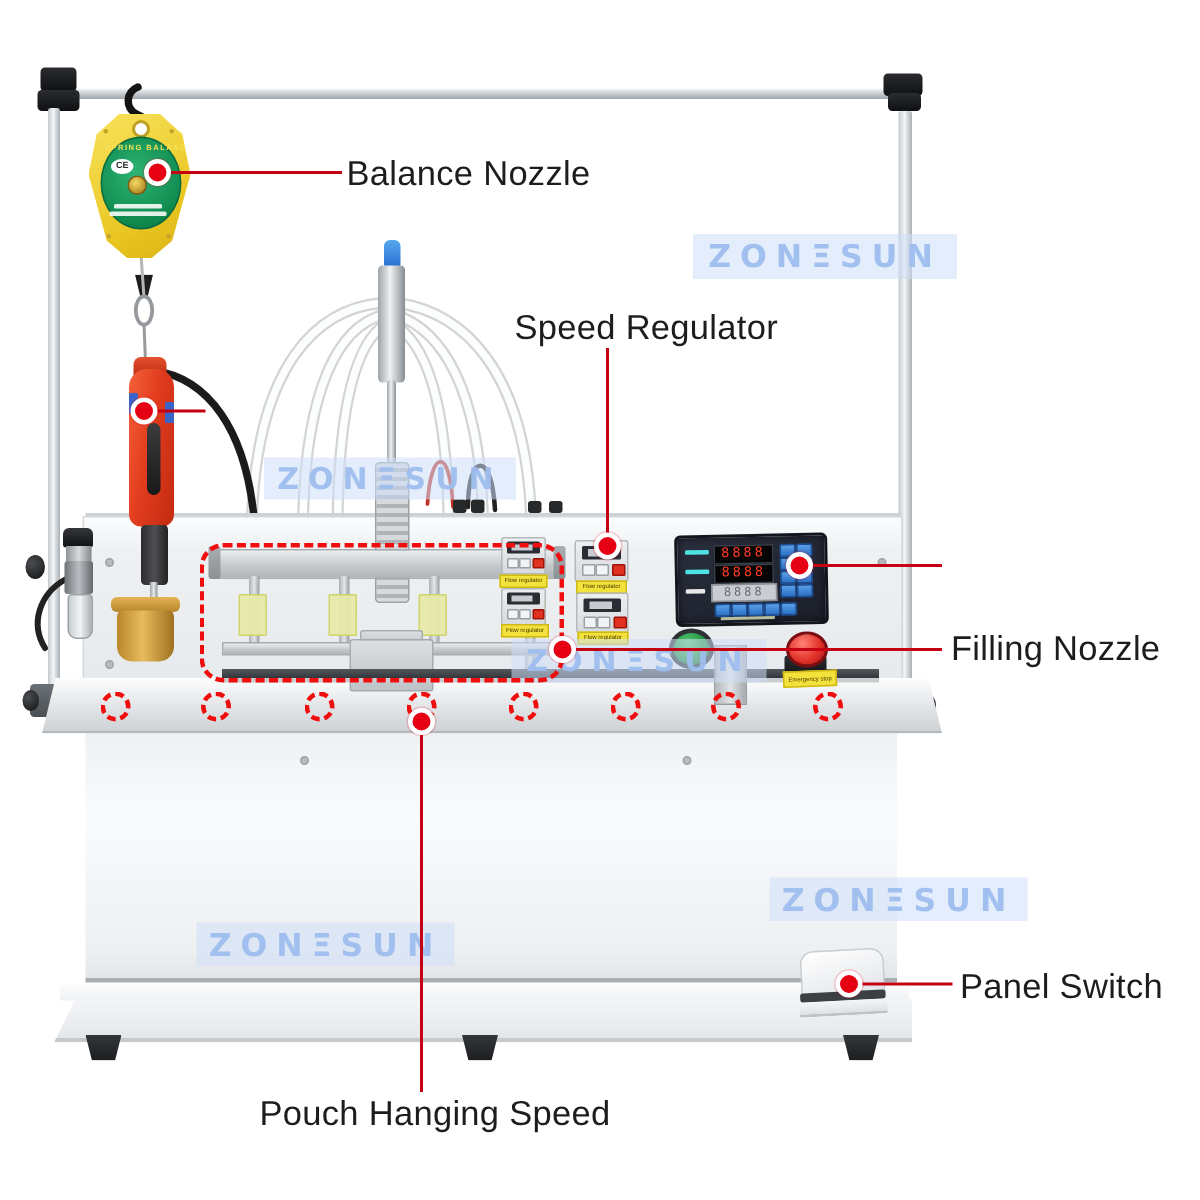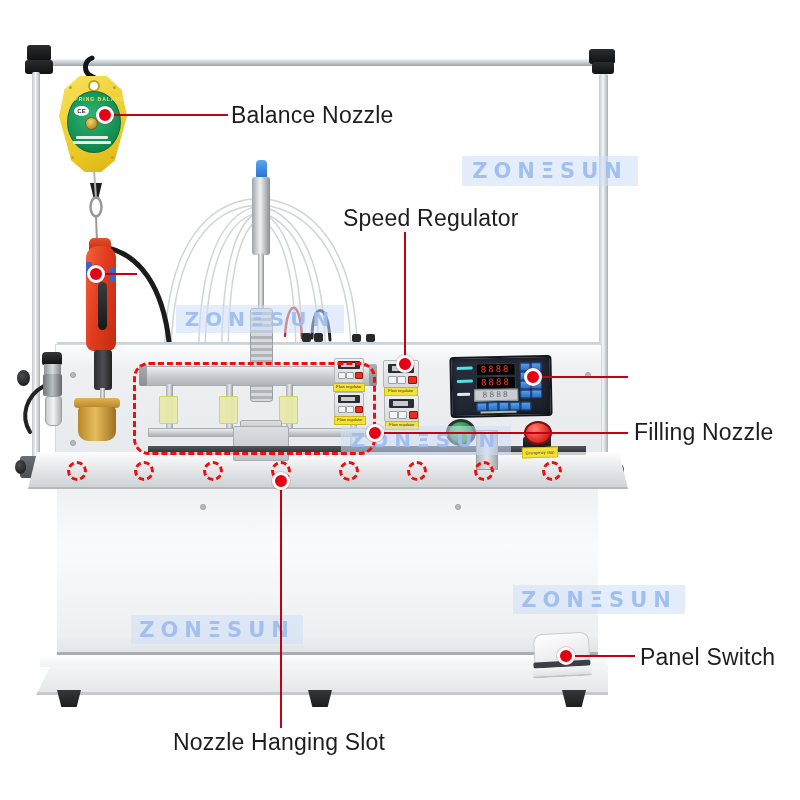--- a/index.html
+++ b/index.html
@@ -331,15 +331,15 @@
   <div class="abs c-dot" style="left:366px;top:424px;"></div>
   <div class="abs c-line" style="left:380px;top:432px;width:248px;height:2px;"></div>
   <div class="abs c-label" style="left:634px;top:419px;">Filling Nozzle</div>
 
   <div class="abs c-dot" style="left:557px;top:647px;"></div>
   <div class="abs c-line" style="left:571px;top:655px;width:64px;height:2px;"></div>
   <div class="abs c-label" style="left:640px;top:644px;">Panel Switch</div>
 
   <div class="abs c-dot" style="left:272px;top:472px;"></div>
   <div class="abs c-line" style="left:280px;top:488px;width:2px;height:240px;"></div>
-  <div class="abs c-label" style="left:173px;top:729px;">Nozzle Hanging Slot</div>
+  <div class="abs c-label" style="left:173px;top:729px;">Pouch Hanging Speed</div>
 
 </div>
 
 </body></html>

